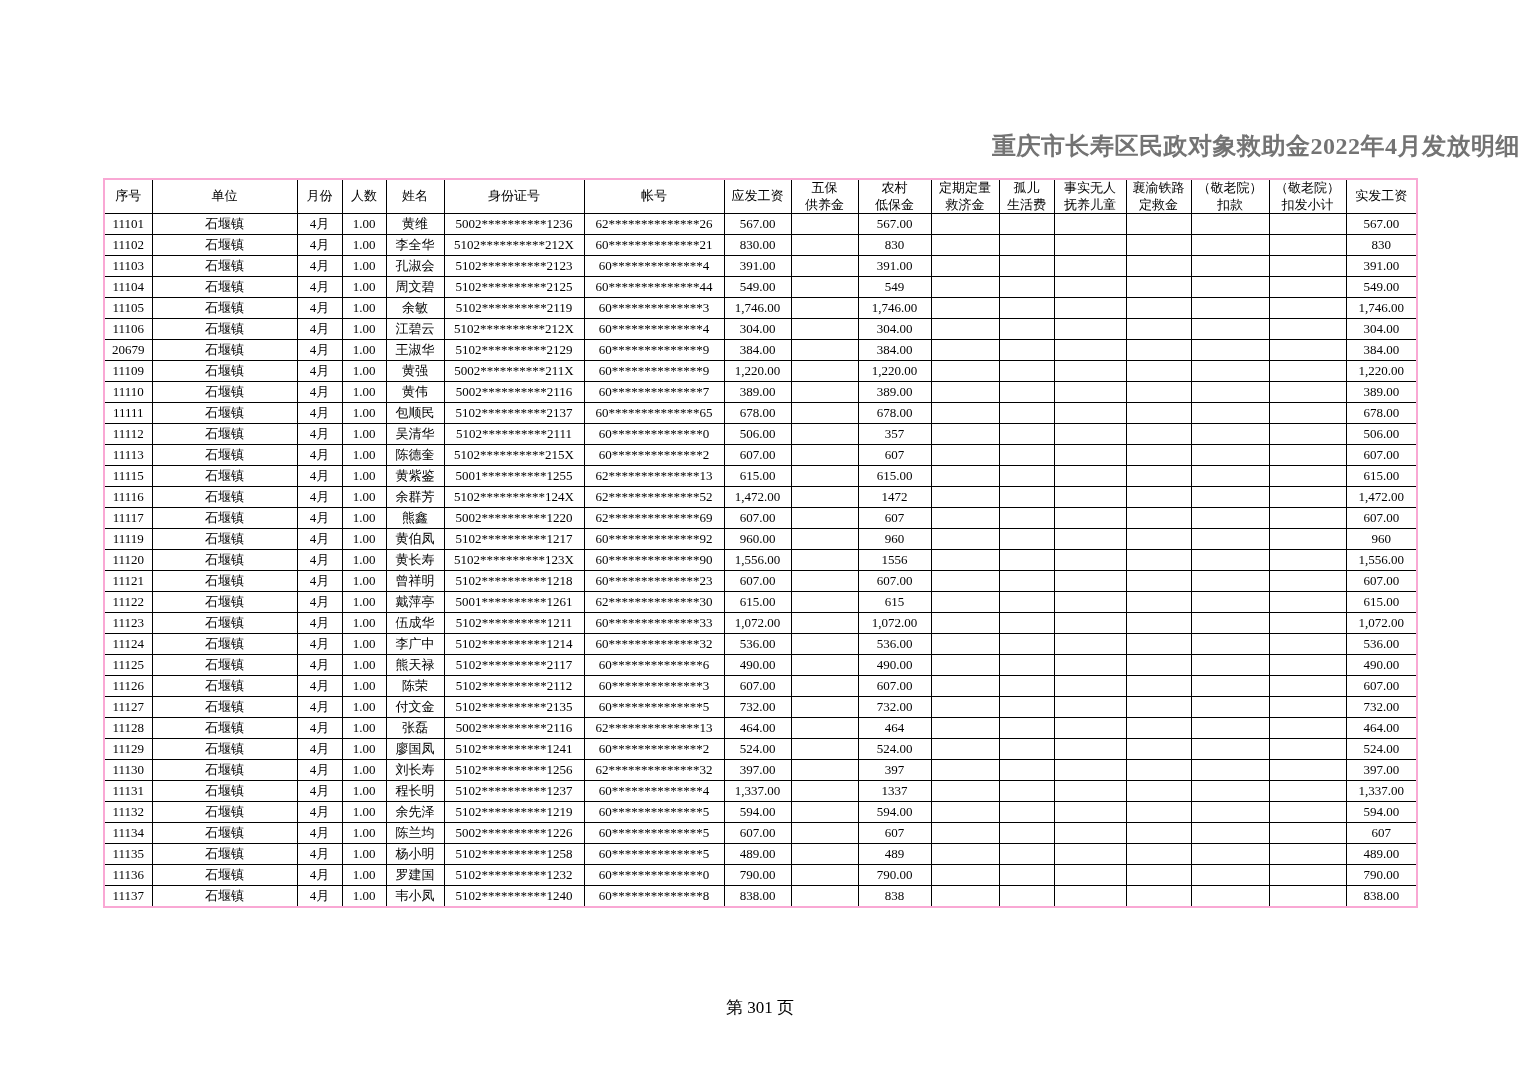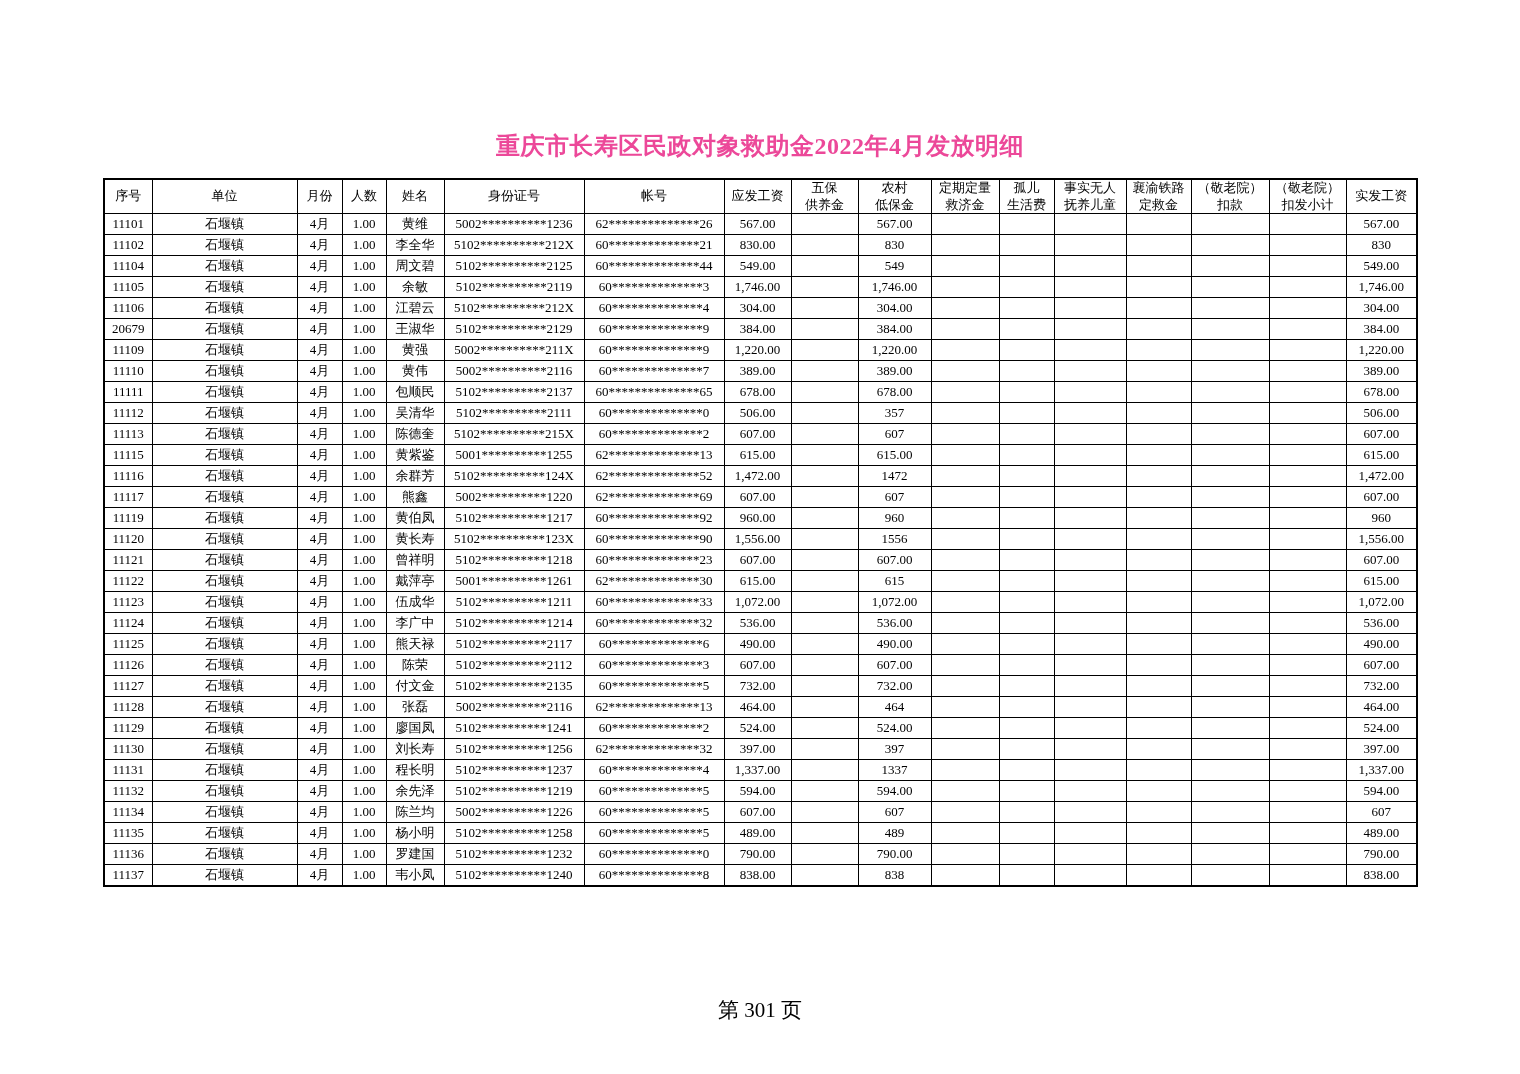--- a/index.html
+++ b/index.html
@@ -13,34 +13,34 @@
     width: 1520px;
     height: 1074px;
     background: #ffffff;
     overflow: hidden;
   }
   .title {
     position: absolute;
     top: 130px;
     left: 0;
     width: 100%;
-    text-align: center;
+    text-align: right;
     font-size: 24px;
     font-weight: bold;
-    color: #ec4899;
+    color: #737373;
     letter-spacing: 0.5px;
   }
   table.grid {
     position: absolute;
     left: 103px;
     top: 178px;
     width: 1313px;
     border-collapse: collapse;
     table-layout: fixed;
-    border: 2px solid #000000;
+    border: 2px solid #f9a8d4;
   }
   table.grid th, table.grid td {
     border: 1px solid #000;
     padding: 0 1px;
     text-align: center;
     color: #000;
     overflow: hidden;
     white-space: nowrap;
   }
   table.grid thead th {
@@ -54,21 +54,21 @@
     font-size: 13px;
     height: 20px;
     line-height: 20px;
   }
   .footer {
     position: absolute;
     top: 996px;
     left: 0;
     width: 100%;
     text-align: center;
-    font-size: 21px;
+    font-size: 17px;
     color: #000;
   }
 </style>
 </head>
 <body>
 
 <div class="page">
   <div class="title">重庆市长寿区民政对象救助金2022年4月发放明细</div>
   <table class="grid">
     <colgroup>
@@ -152,20 +152,39 @@
           <td>830</td>
           <td></td>
           <td></td>
           <td></td>
           <td></td>
           <td></td>
           <td></td>
           <td>830</td>
         </tr>
         <tr>
+          <td>11103</td>
+          <td>石堰镇</td>
+          <td>4月</td>
+          <td>1.00</td>
+          <td>孔淑会</td>
+          <td>5102**********2123</td>
+          <td>60**************4</td>
+          <td>391.00</td>
+          <td></td>
+          <td>391.00</td>
+          <td></td>
+          <td></td>
+          <td></td>
+          <td></td>
+          <td></td>
+          <td></td>
+          <td>391.00</td>
+        </tr>
+        <tr>
           <td>11104</td>
           <td>石堰镇</td>
           <td>4月</td>
           <td>1.00</td>
           <td>周文碧</td>
           <td>5102**********2125</td>
           <td>60**************44</td>
           <td>549.00</td>
           <td></td>
           <td>549</td>

